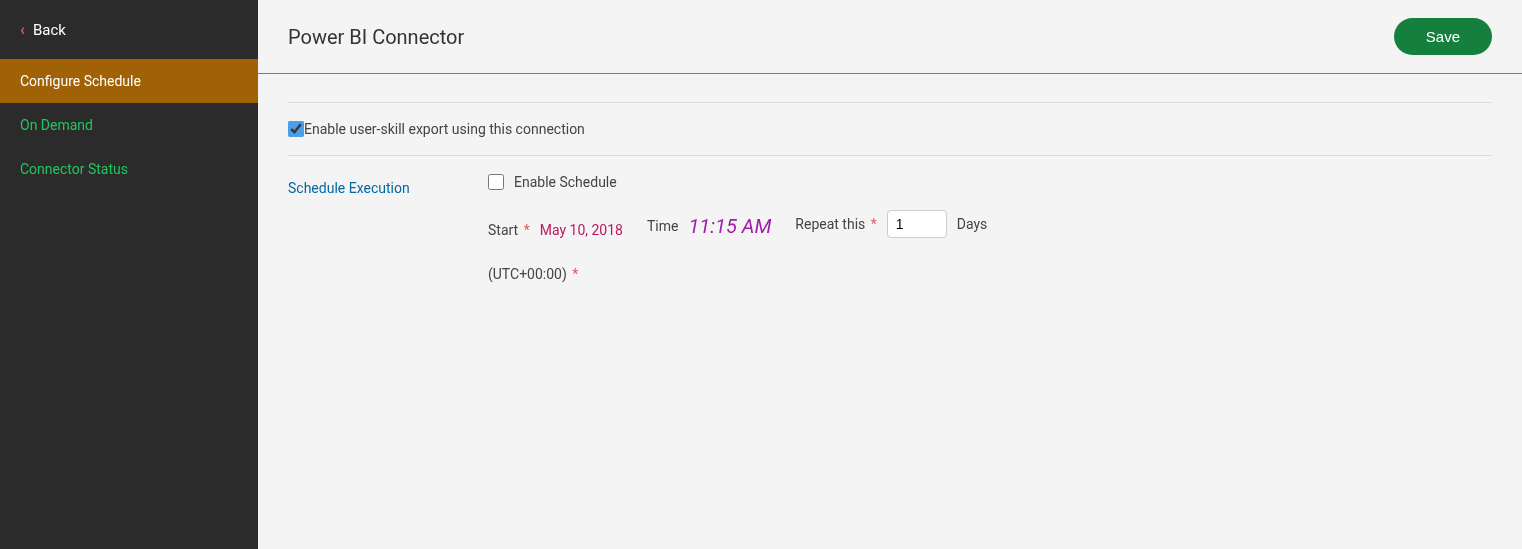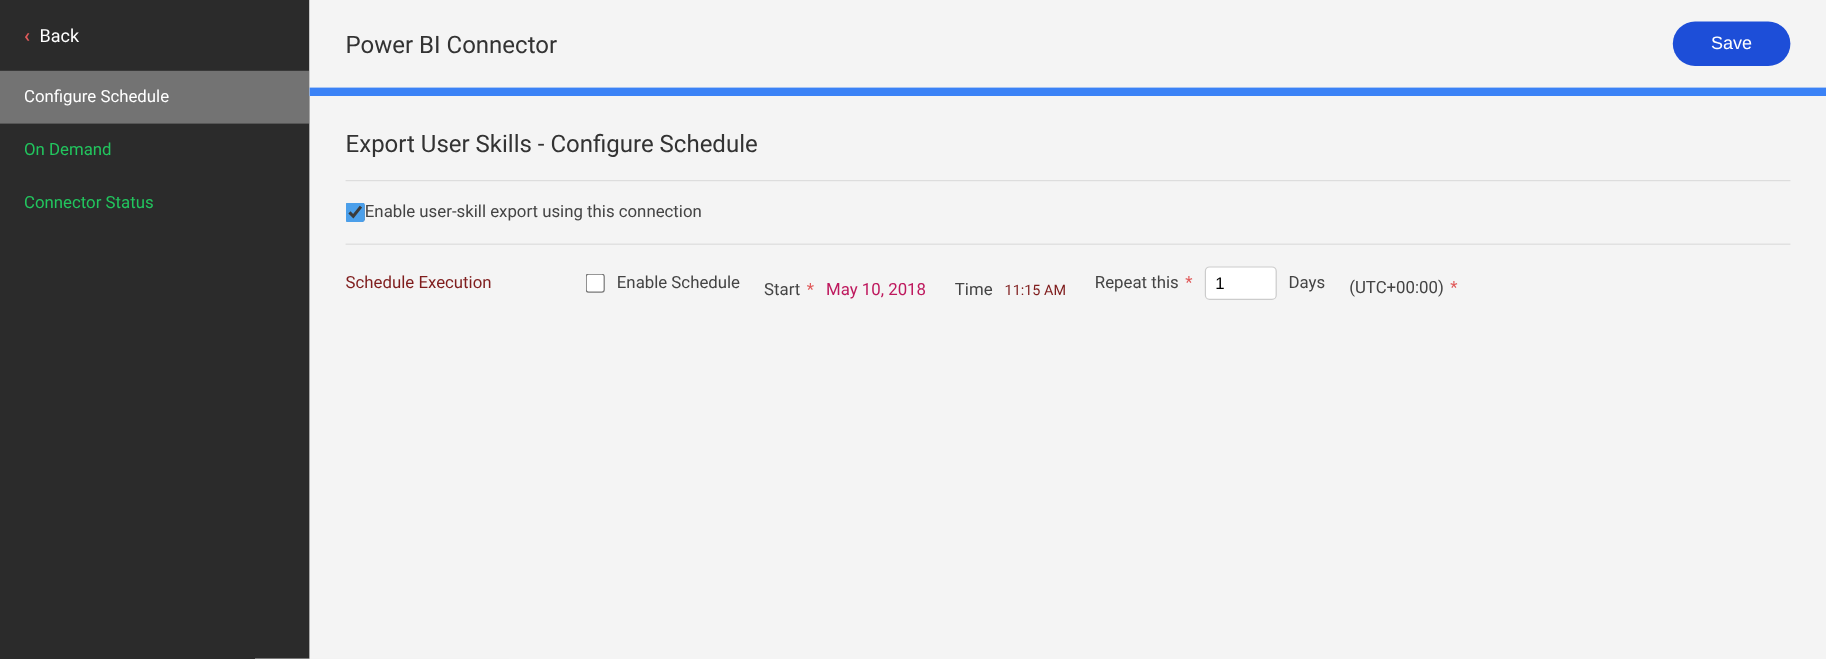--- a/index.html
+++ b/index.html
@@ -29,48 +29,48 @@
       font-size: 16px;
       font-weight: bold;
     }
     .sidebar-nav-item {
       padding: 14px 20px;
       font-size: 14px;
       color: #22c55e;
       cursor: pointer;
     }
     .sidebar-nav-item.active {
-      background: #737373;
+      background: #a16207;
       color: #fff;
     }
 
     
     .main {
       flex: 1;
       background: #f4f4f4;
       display: flex;
       flex-direction: column;
     }
 
     
     .header {
       background: #f4f4f4;
       padding: 18px 30px;
       display: flex;
       justify-content: space-between;
       align-items: center;
-      border-bottom: 7px solid #3b82f6;
+      border-bottom: 1px solid #3b82f6;
     }
     .header-title {
       font-size: 20px;
       font-weight: 400;
       color: #333;
     }
     .save-btn {
-      background: #1d4ed8;
+      background: #15803d;
       color: #fff;
       border: none;
       border-radius: 24px;
       padding: 10px 32px;
       font-size: 15px;
       cursor: pointer;
       font-weight: 500;
     }
 
     
@@ -115,27 +115,27 @@
     }
 
     
     .schedule-section {
       display: flex;
       align-items: flex-start;
       gap: 40px;
     }
     .schedule-label {
       font-size: 14px;
-      color: #7f1d1d;
+      color: #0369a1;
       padding-top: 6px;
       min-width: 160px;
     }
     .schedule-controls {
       display: flex;
-      flex-direction: row;
+      flex-direction: column;
       gap: 20px;
     }
     .enable-schedule-row {
       display: flex;
       align-items: center;
       gap: 10px;
     }
     .enable-schedule-row input[type="checkbox"] {
       width: 16px;
       height: 16px;
@@ -164,22 +164,23 @@
     }
     .required-star {
       color: #e05a5a;
       margin-left: 2px;
     }
     .field-value {
       font-size: 14px;
       color: #be185d;
     }
     .field-value-dark {
-      font-size: 12px;
-      color: #7f1d1d;
+      font-size: 20px;
+      color: #a21caf;
+      font-style: italic;
     }
     .repeat-input {
       width: 60px;
       border: 1px solid #ccc;
       border-radius: 4px;
       padding: 5px 8px;
       font-size: 14px;
       background: #fff;
     }
     .utc-row {
@@ -214,21 +215,20 @@
 </div>
 
 <div class="main">
 
   <div class="header">
     <span class="header-title">Power BI Connector</span>
     <button class="save-btn">Save</button>
   </div>
 
   <div class="content">
-    <div class="page-title">Export User Skills - Configure Schedule</div>
     <hr class="divider">
 
     <div class="checkbox-row">
       <input type="checkbox" id="enable-connection" checked="" style="">
       <label for="enable-connection">Enable user-skill export using this connection</label>
     </div>
 
     <hr class="divider2">
 
     <div class="schedule-section">

